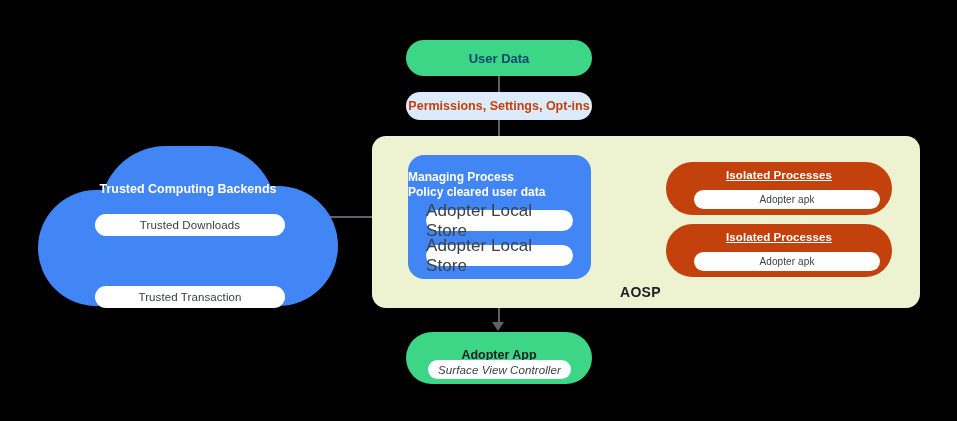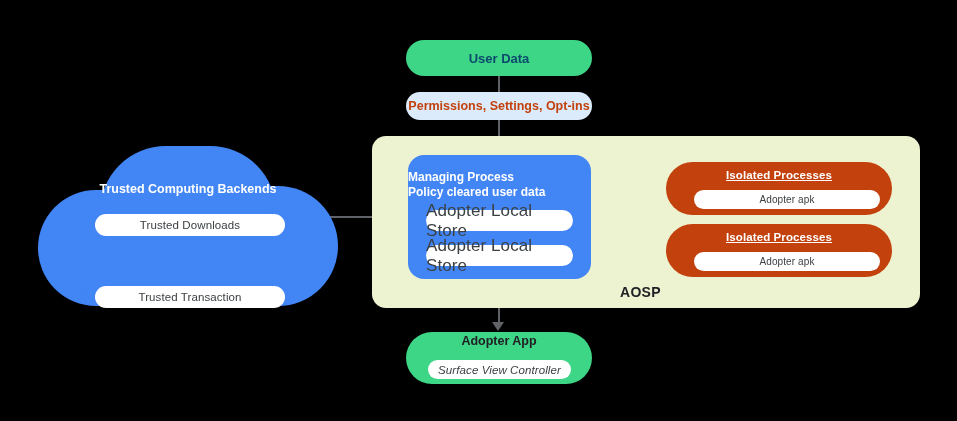--- a/index.html
+++ b/index.html
@@ -126,21 +126,21 @@
   #isolated-2 { top: 224px; }
 
   
   #adopter-app {
     position: absolute;
     left: 406px; top: 332px;
     width: 186px; height: 52px;
     background: #3DD586;
     border-radius: 999px;
     box-sizing: border-box;
-    padding-top: 2px;
+    padding-top: 16px;
   }
   #adopter-app .aa-title {
     color: #202124;
     font-weight: bold;
     font-size: 12.5px;
     text-align: center;
   }
   #adopter-app .white-pill {
     position: absolute;
     left: 22px; top: 28px;

